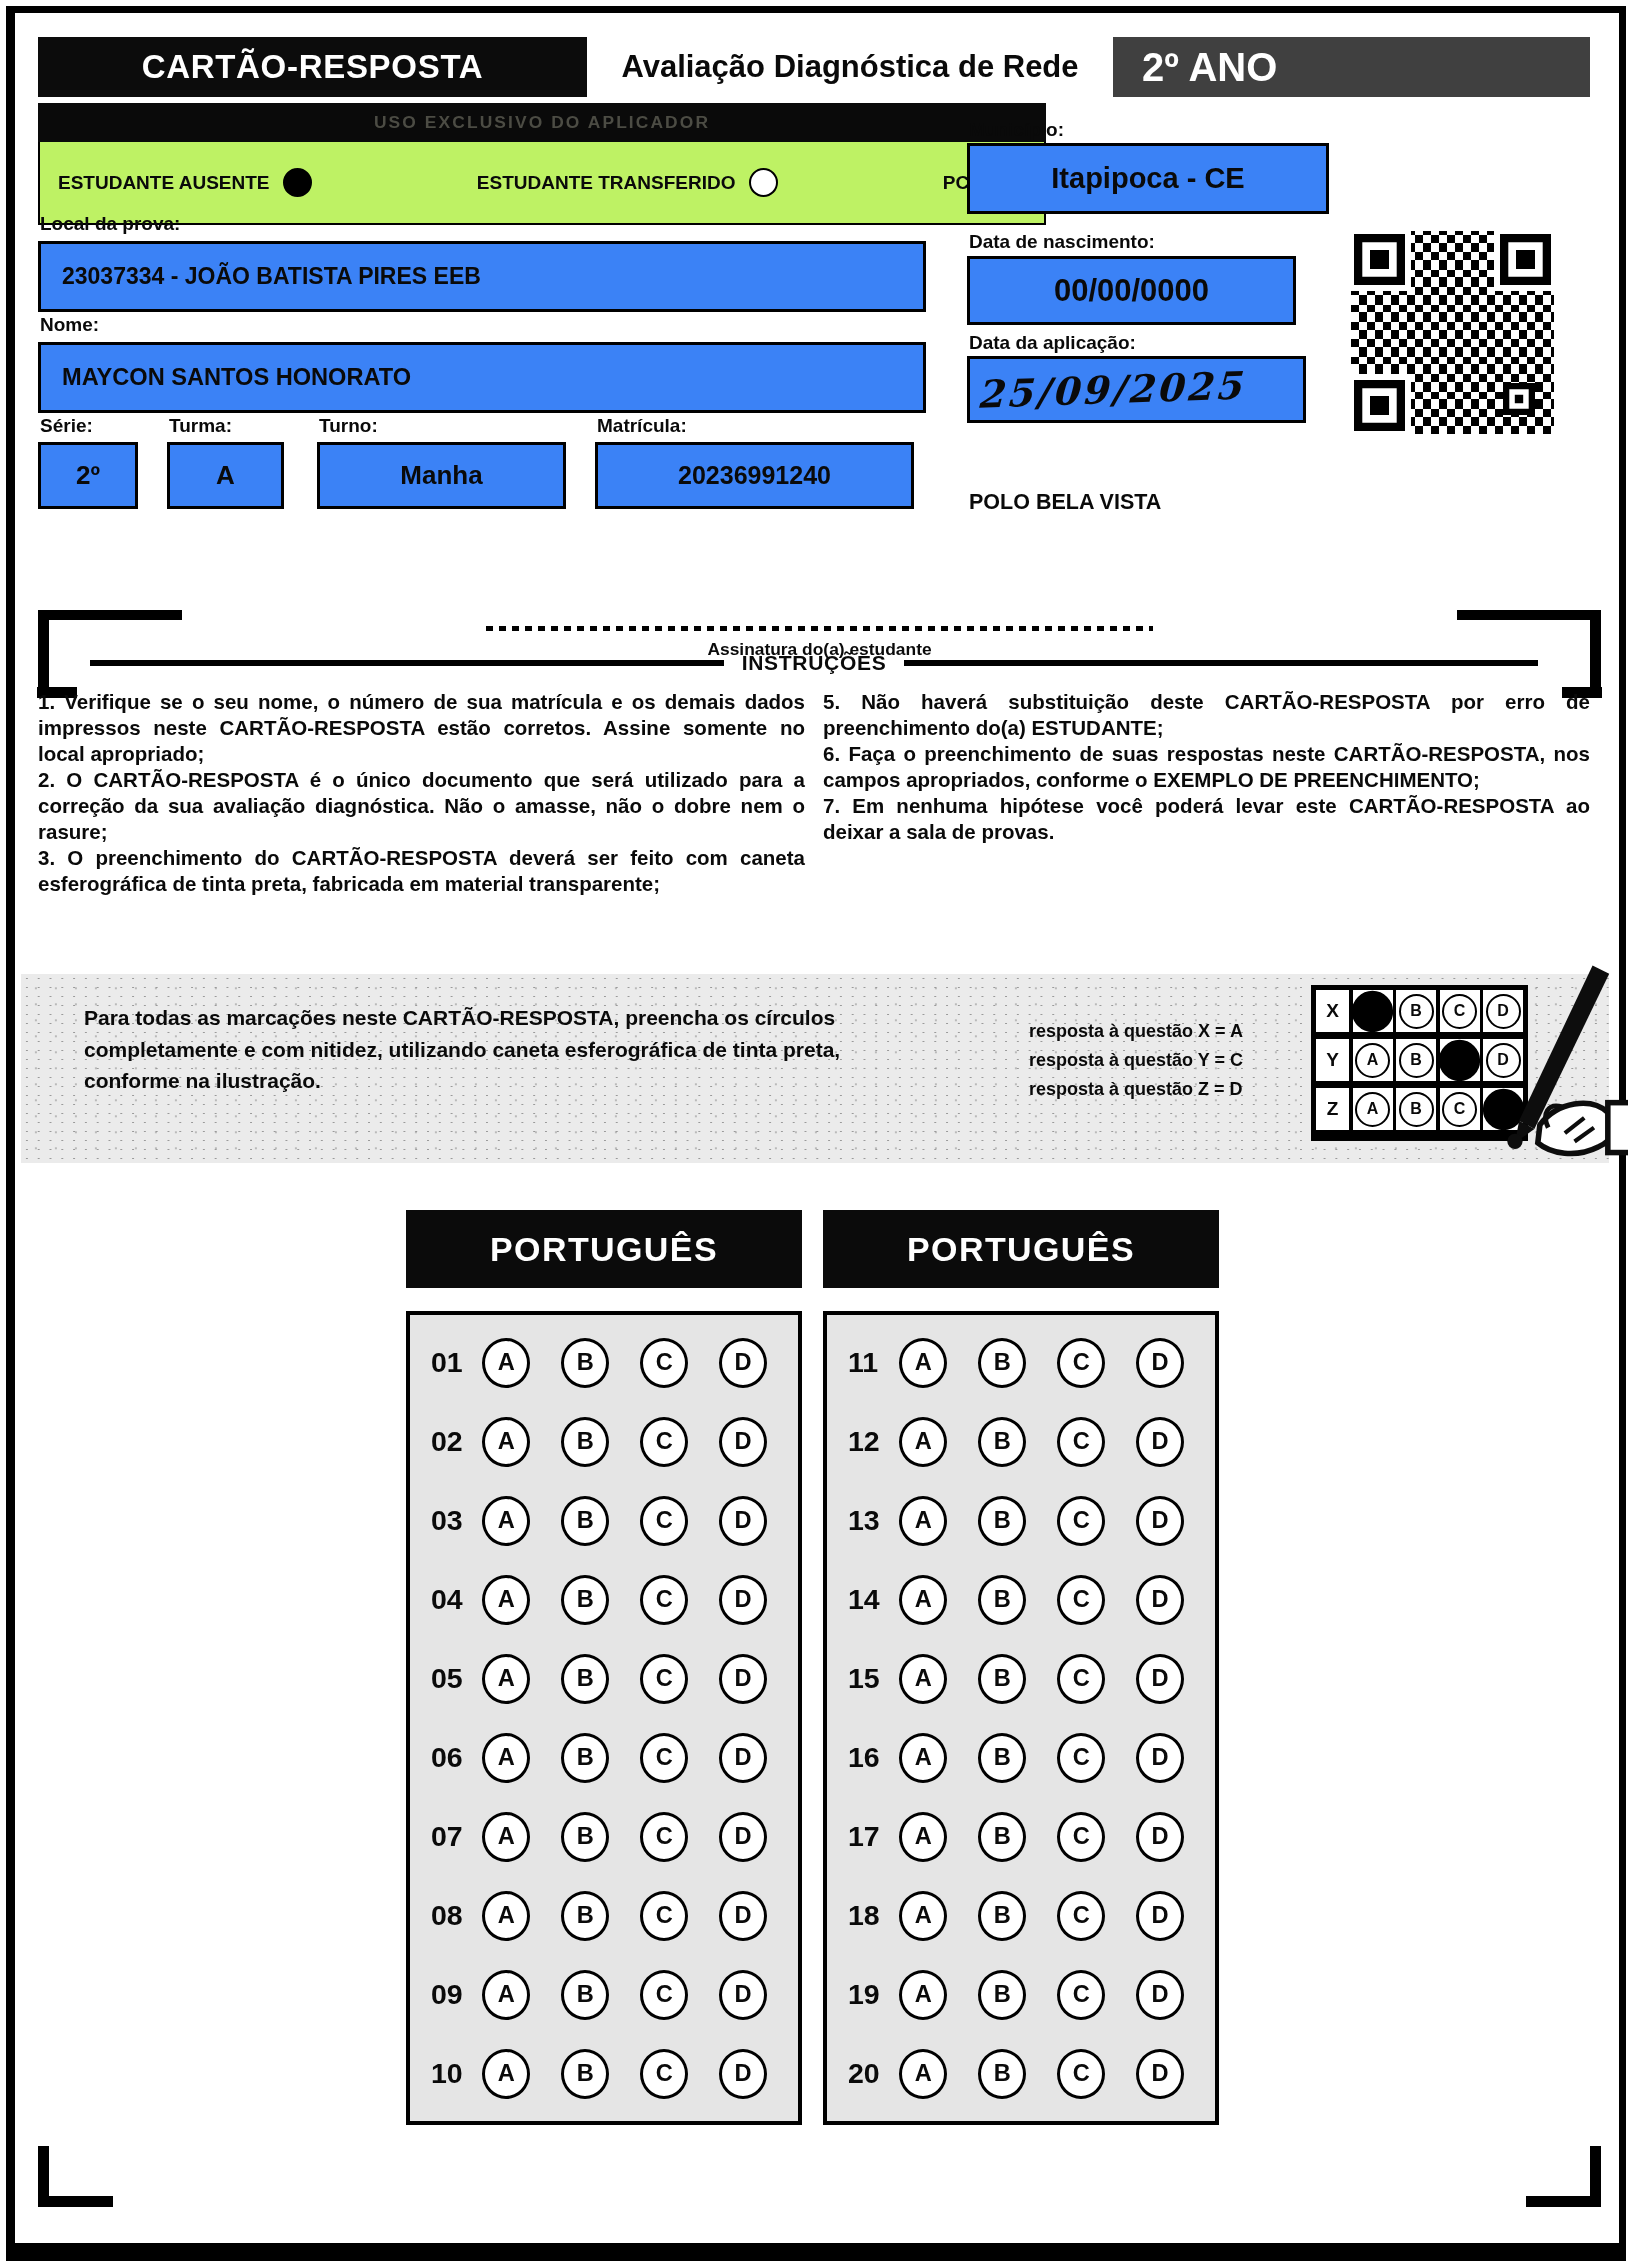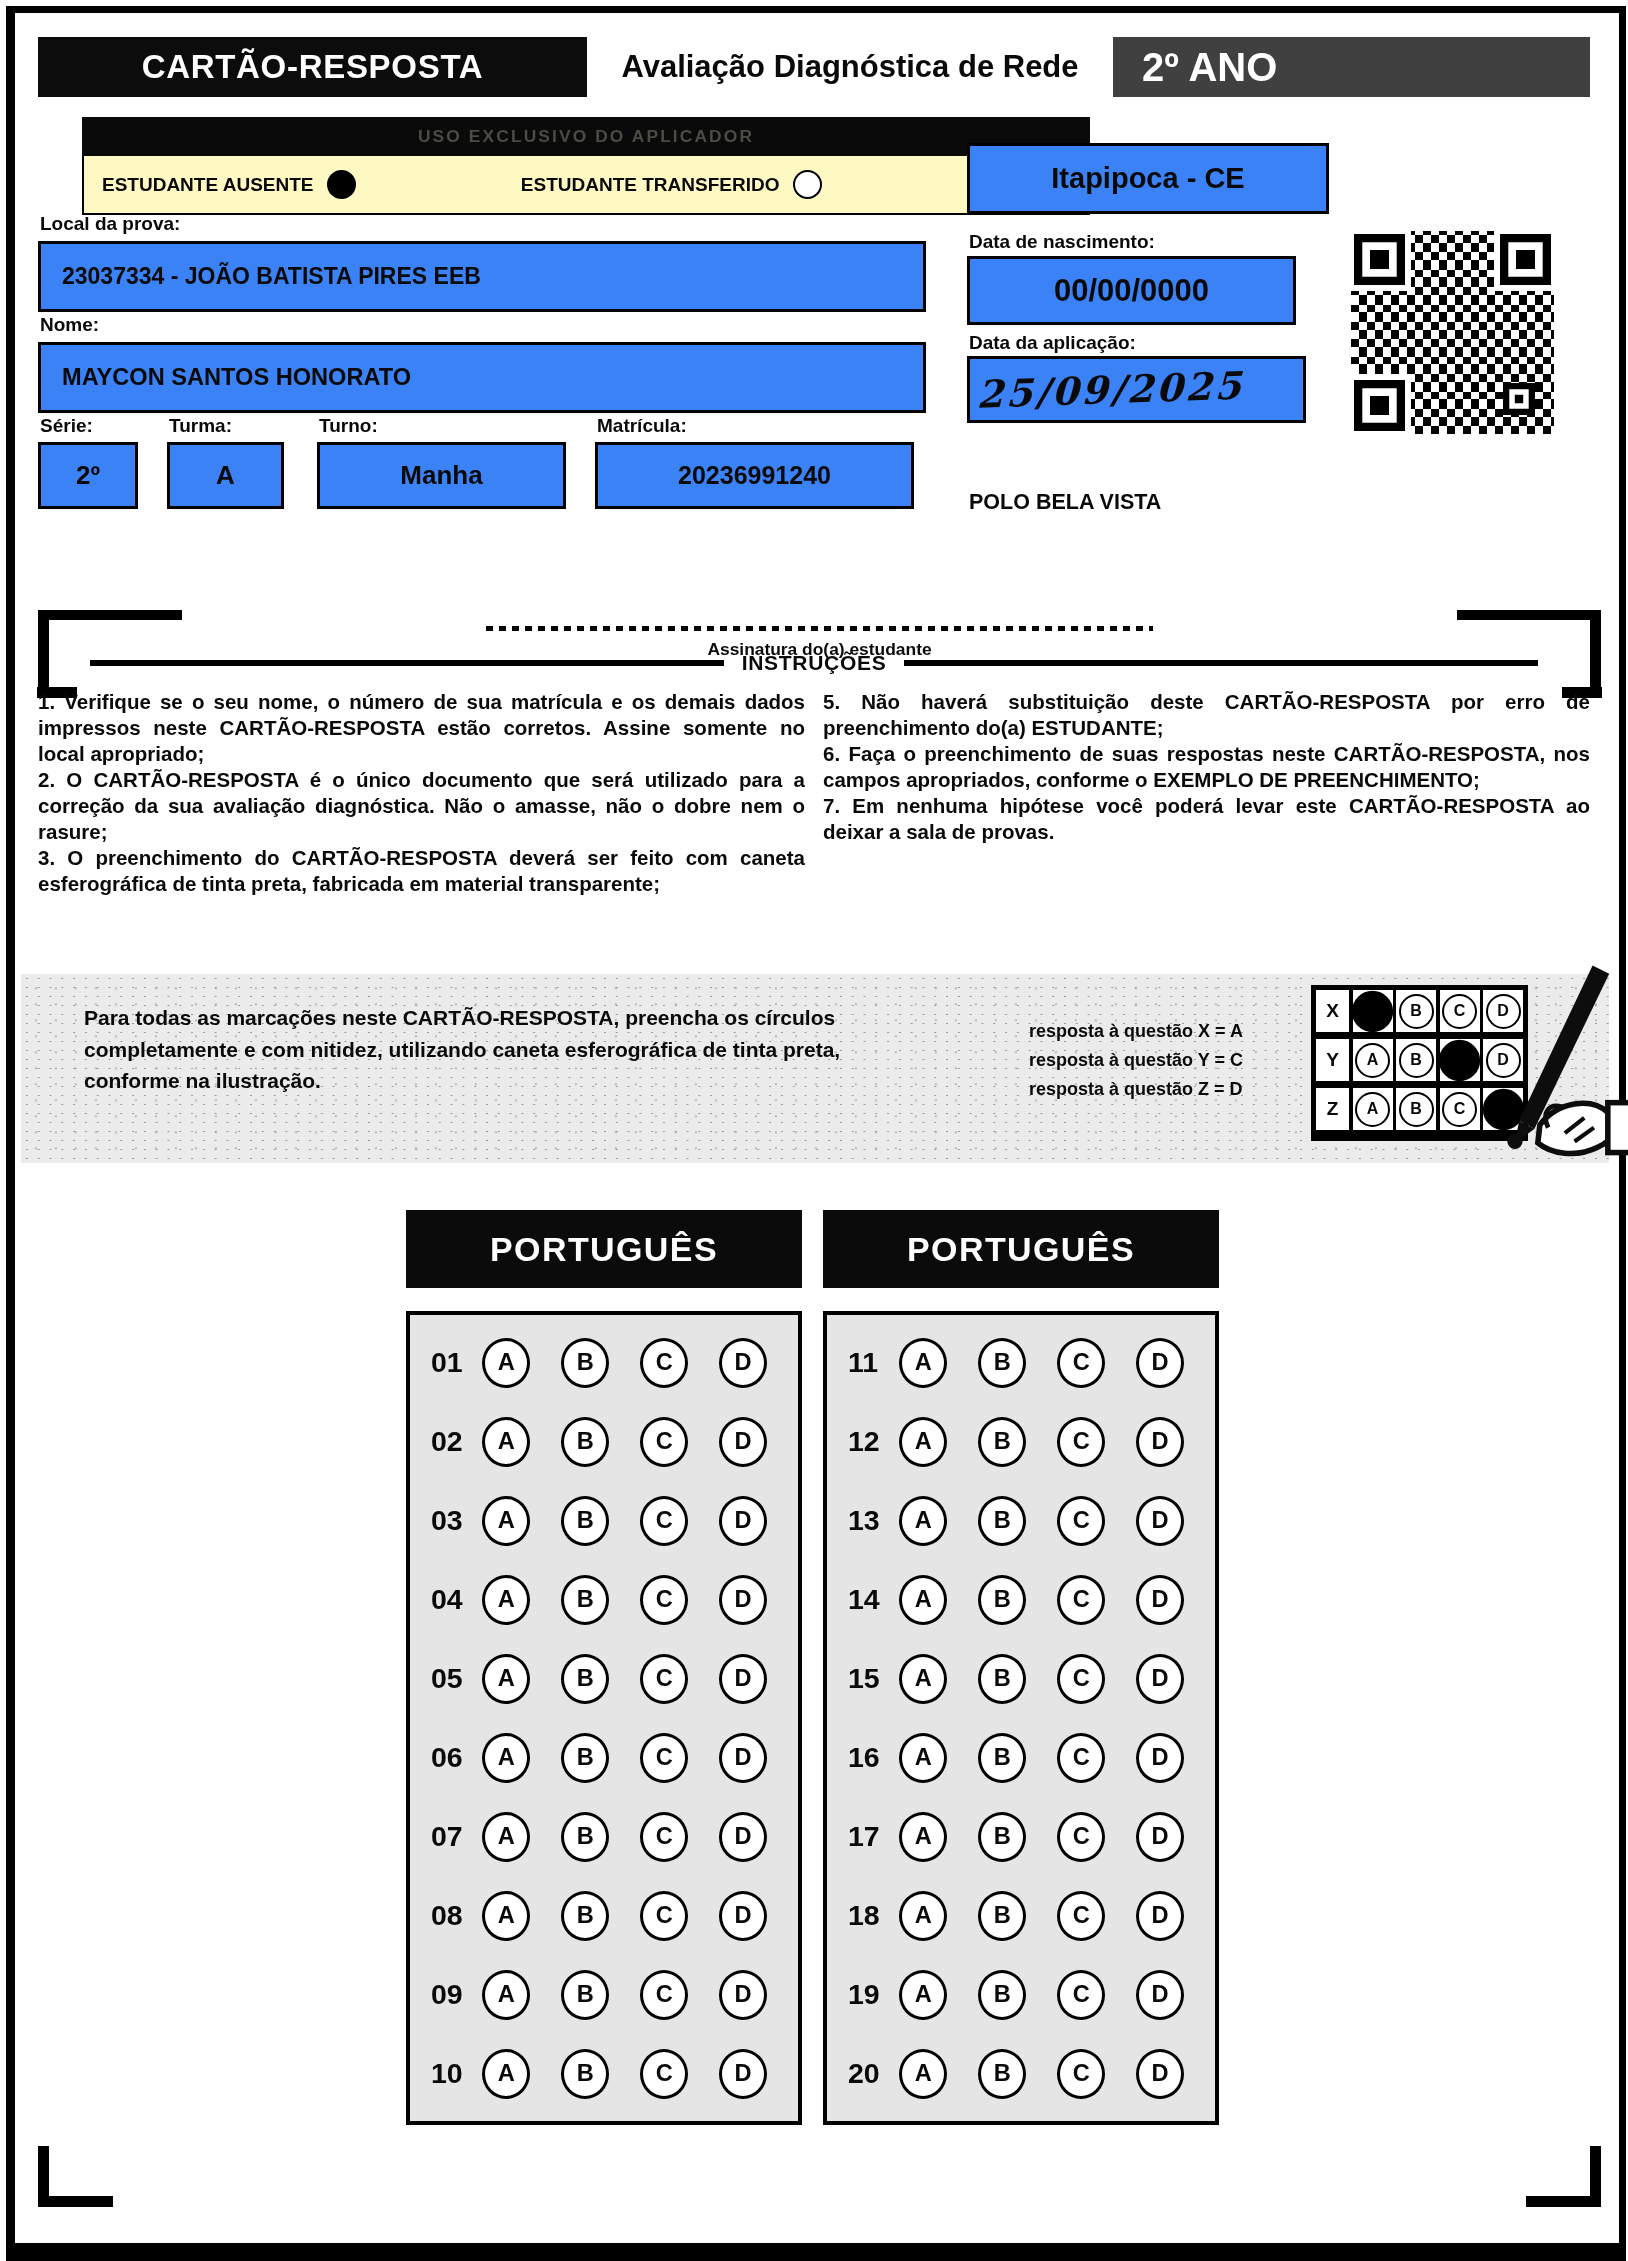--- a/index.html
+++ b/index.html
@@ -16,25 +16,25 @@
   
   .header{left:38px;top:37px;width:1552px;height:60px;display:flex;}
   .h-card{width:549px;background:#0c0c0c;color:#fff;display:flex;align-items:center;justify-content:center;
     font-size:33px;font-weight:bold;letter-spacing:0.7px;}
   .h-exam{width:526px;background:#fff;display:flex;align-items:center;justify-content:center;
     font-size:31px;font-weight:bold;}
   .h-grade{flex:1;background:#404040;color:#fff;display:flex;align-items:center;
     padding-left:29px;font-size:40px;font-weight:bold;}
 
   
-  .app{left:38px;top:117px;width:1008px;margin-left:44px;}
+  .app{left:38px;top:103px;width:1008px;}
   .app-bar{height:39px;background:#0a0a0a;color:#4c4c44;display:flex;align-items:center;justify-content:center;
     font-size:17.4px;font-weight:bold;letter-spacing:2.1px;}
   .app-row{height:57px;border:2.1px solid #000;border-top:none;display:flex;align-items:center;
-    justify-content:space-between;padding:0 18px;background:#fef9c3;}
+    justify-content:space-between;padding:12px 18px;background:#bef264;}
   .opt{display:flex;align-items:center;gap:14px;font-size:19px;font-weight:bold;}
   .status-bubble{width:25px;height:25px;border:2.1px solid #000;border-radius:50%;background:#fff;}
   .status-bubble.filled{background:#000;}
 
   .lbl{position:absolute;font-size:19px;font-weight:bold;}
   .fbox{position:absolute;border:3.5px solid #000;display:flex;align-items:center;
     font-weight:bold;background:#3b82f6;}
   .fbox.centered{justify-content:center;}
 
   .handwriting{font-family:"DejaVu Serif",serif;font-style:italic;font-size:38px;

